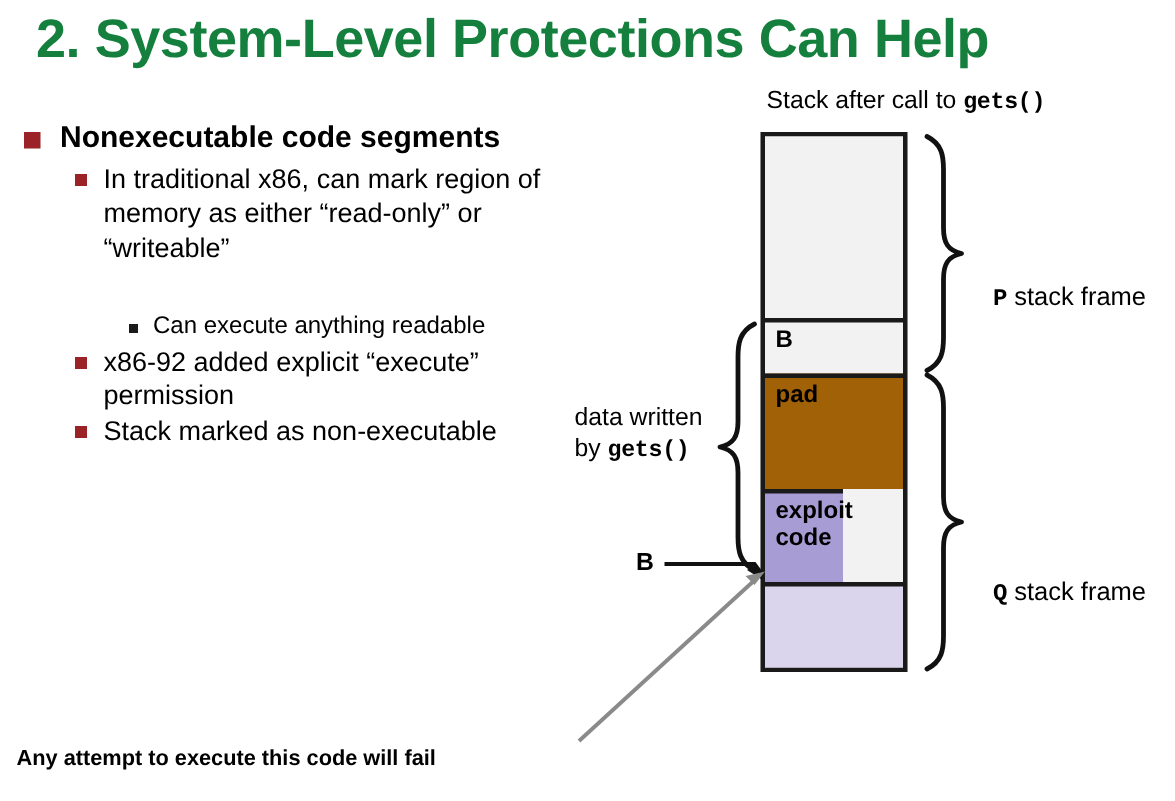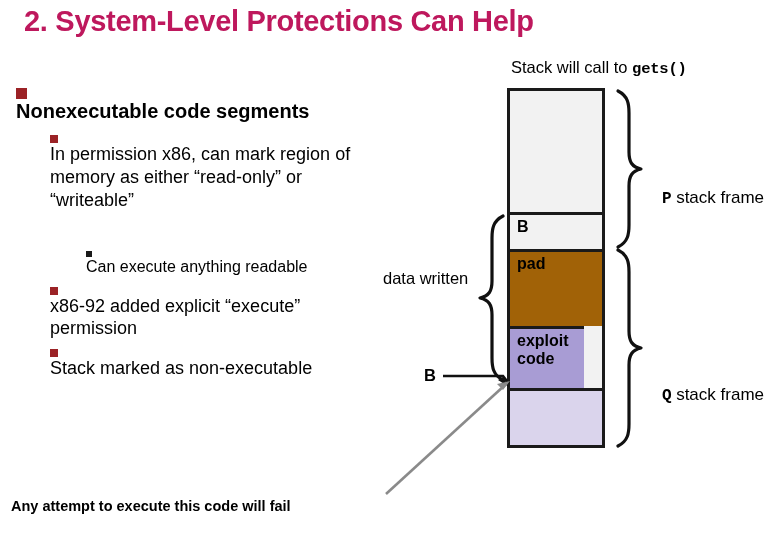--- a/index.html
+++ b/index.html
@@ -15,39 +15,38 @@
     position: relative;
     overflow: hidden;
     -webkit-font-smoothing: antialiased;
   }
 
   
   .slide-title {
     position: absolute;
     left: 24px;
     top: 5px;
-    font-size: 29px;
+    font-size: 36px;
     font-weight: bold;
     letter-spacing: -0.3px;
-    color: #be185d;
+    color: #15803d;
     white-space: nowrap;
   }
 
   
   .bullets {
     position: absolute;
     left: 8px;
     top: 80px;
     width: 360px;
   }
   .bullet-row {
     display: flex;
     align-items: flex-start;
     margin-bottom: 2px;
-    flex-direction: column;
   }
   .bullet-row.lvl1 { padding-left: 8px; margin-bottom: 4px; }
   .bullet-row.lvl2 { padding-left: 42px; margin-bottom: 1px; }
   .bullet-row.lvl3 { padding-left: 78px; margin-bottom: 1px; margin-top: 32px; }
 
   .marker {
     flex: 0 0 auto;
     display: inline-block;
   }
   .marker.sq-lg {
@@ -174,68 +173,69 @@
 
 <div class="bullets">
 
   <div class="bullet-row lvl1">
     <span class="marker sq-lg"></span>
     <span class="btext lvl1">Nonexecutable code segments</span>
   </div>
 
   <div class="bullet-row lvl2">
     <span class="marker sq-md"></span>
-    <span class="btext lvl2">In permission x86, can mark region of memory as either “read-only” or “writeable”</span>
+    <span class="btext lvl2">In traditional x86, can mark region of memory as either “read-only” or “writeable”</span>
   </div>
 
   <div class="bullet-row lvl3">
     <span class="marker sq-sm"></span>
     <span class="btext lvl3">Can execute anything readable</span>
   </div>
 
   <div class="bullet-row lvl2">
     <span class="marker sq-md"></span>
     <span class="btext lvl2">x86-92 added explicit “execute” permission</span>
   </div>
 
   <div class="bullet-row lvl2">
     <span class="marker sq-md"></span>
     <span class="btext lvl2">Stack marked as non-executable</span>
   </div>
 
 </div>
 
 <div class="stack-caption">
-  <span>Stack will call to </span><span class="mono">gets()</span>
+  <span>Stack after call to </span><span class="mono">gets()</span>
 </div>
 
 <div class="stack-box">
   <div class="seg" style="top:0; height:121px; background:#f2f2f2;"></div>
 
   <div class="seg divider-top" style="top:121px; height:37px; background:#f2f2f2;">B</div>
 
   <div class="seg divider-top" style="top:158px; height:77px; background:#a16207;">pad</div>
 
-  <div class="seg divider-top" style="top:235px; height:62px; background:#a89cd4; white-space:normal; width:74px;">exploit code</div>
+  <div class="seg divider-top" style="top:235px; height:62px; background:#a89cd4; white-space:normal; width:52px;">exploit code</div>
 
   <div class="seg divider-top" style="top:297px; height:57px; background:#dad4ec;"></div>
 </div>
 
 <div class="frame-label" style="left:662px; top:140px;">
   <span class="mono">P</span>
   <span>stack frame</span>
 </div>
 
 <div class="frame-label" style="left:662px; top:337px;">
   <span class="mono">Q</span>
   <span>stack frame</span>
 </div>
 
 <div class="data-written">
   <div>data written</div>
+  <div><span>by </span><span class="mono">gets()</span></div>
 </div>
 
 <div class="b-label">B</div>
 
 <div class="footnote">Any attempt to execute this code will fail</div>
 
 <svg class="overlay" viewBox="0 0 783 534" xmlns="http://www.w3.org/2000/svg">
 
   <path d="M 618 91
            C 628 96, 629 104, 629 113

